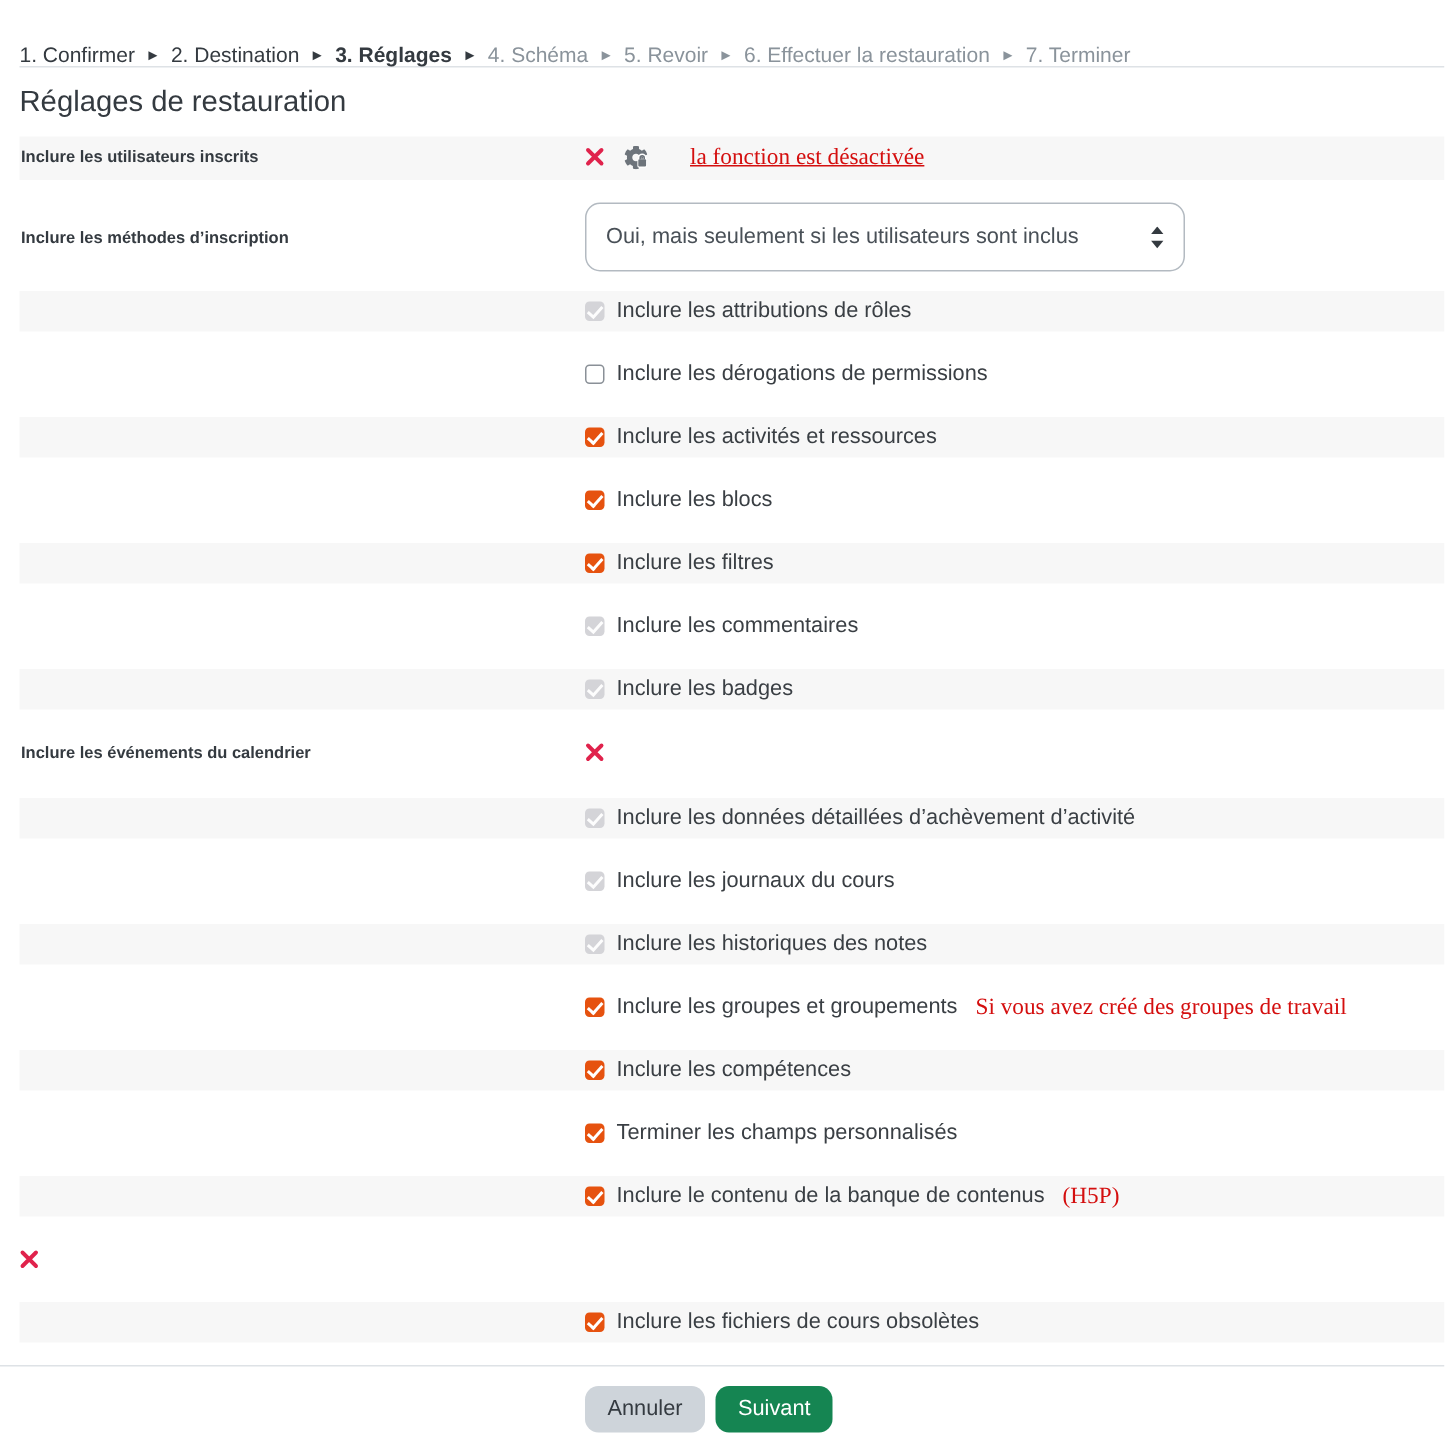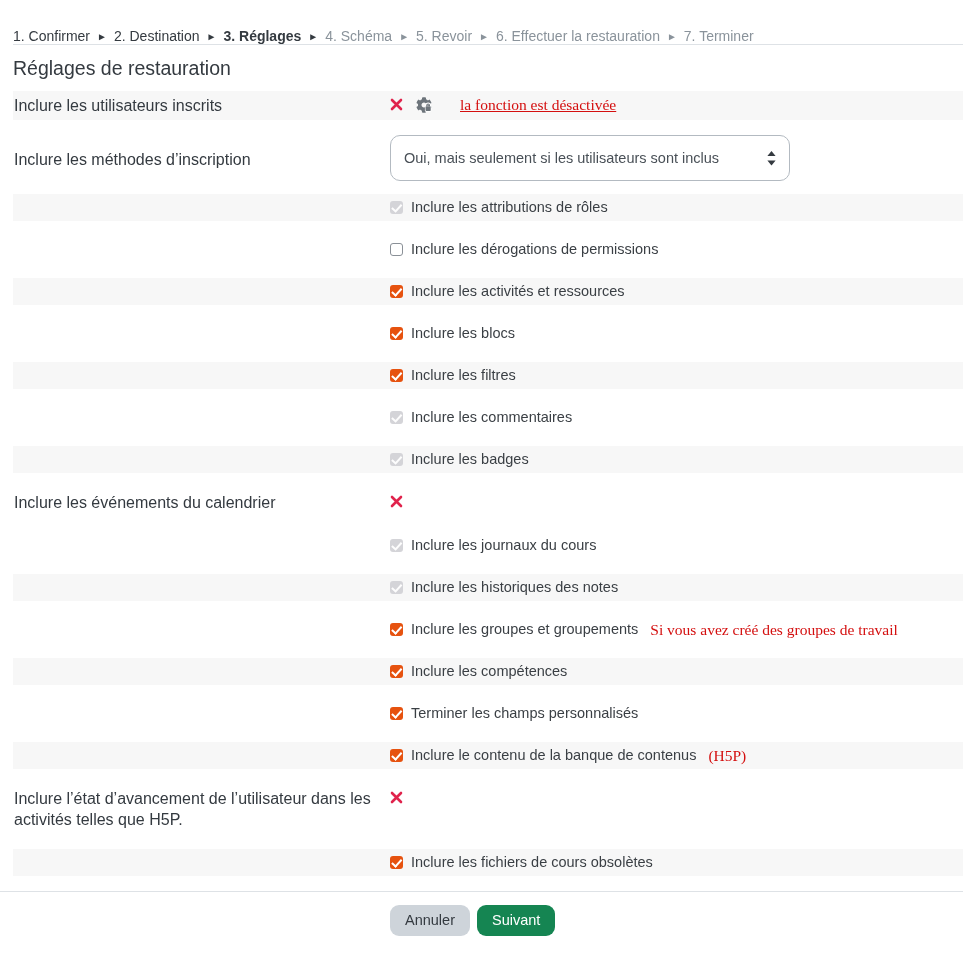--- a/index.html
+++ b/index.html
@@ -32,21 +32,21 @@
   .steps .upcoming{color:var(--text-muted);}
   .steps .sep{font-size:10px;margin:0 7px;vertical-align:1px;}
   .steps .sep.done,.steps .sep.current{color:var(--text-dark);}
   .steps .sep.upcoming{color:var(--text-muted);}
 
   h2.page-title{font-size:19.5px;font-weight:400;color:var(--text-dark);margin:12px 0 11px;}
 
   
   .frow{display:flex;align-items:flex-start;min-height:27px;margin-bottom:15px;padding:4px 0;}
   .frow.shaded{background:var(--shade);}
-  .frow .fleft{width:377px;flex:none;padding-left:1px;padding-right:10px;font-size:16px;line-height:21px;color:var(--text-dark);}
+  .frow .fleft{width:377px;flex:none;padding-left:1px;padding-right:10px;font-size:11px;line-height:21px;color:var(--text-dark);font-weight:bold;}
   .frow .fright{flex:1;display:flex;align-items:flex-start;line-height:19px;font-size:14.5px;}
   .frow.select-row{padding:0;margin-bottom:13px;min-height:36px;align-items:center;}
   .frow.select-row .fleft{padding-top:2px;}
   .frow.tall{margin-bottom:15px;}
 
   
   .cb{width:13px;height:13px;flex:none;border-radius:3px;position:relative;margin:3px 8px 0 0;}
   .cb.checked{background:var(--accent);}
   .cb.checked::after,.cb.disabled-checked::after{
     content:"";position:absolute;left:4.2px;top:1.2px;width:3.5px;height:7.5px;
@@ -179,20 +179,27 @@
       <div class="frow">
         <div class="fleft">Inclure les événements du calendrier</div>
         <div class="fright">
           <span class="icon cross-icon">
             <svg width="13" height="13" viewBox="0 0 13 13">
               <path d="M2 2 L11 11 M11 2 L2 11" stroke="#e0234c" stroke-width="2.6" stroke-linecap="round" fill="none"></path>
             </svg>
           </span>
         </div>
       </div>
+      <div class="frow shaded">
+        <div class="fleft"></div>
+        <div class="fright">
+          <span class="cb disabled-checked"></span>
+          <span class="cb-label">Inclure les données détaillées d’achèvement d’activité</span>
+        </div>
+      </div>
       <div class="frow">
         <div class="fleft"></div>
         <div class="fright">
           <span class="cb disabled-checked"></span>
           <span class="cb-label">Inclure les journaux du cours</span>
         </div>
       </div>
       <div class="frow shaded">
         <div class="fleft"></div>
         <div class="fright">
@@ -224,21 +231,20 @@
       </div>
       <div class="frow shaded">
         <div class="fleft"></div>
         <div class="fright">
           <span class="cb checked"></span>
           <span class="cb-label">Inclure le contenu de la banque de contenus</span>
           <span class="note">(H5P)</span>
         </div>
       </div>
       <div class="frow tall">
-        <div class="fleft">Inclure l’état d’avancement de l’utilisateur dans les activités telles que H5P.</div>
         <div class="fright">
           <span class="icon cross-icon">
             <svg width="13" height="13" viewBox="0 0 13 13">
               <path d="M2 2 L11 11 M11 2 L2 11" stroke="#e0234c" stroke-width="2.6" stroke-linecap="round" fill="none"></path>
             </svg>
           </span>
         </div>
       </div>
       <div class="frow shaded">
         <div class="fleft"></div>

